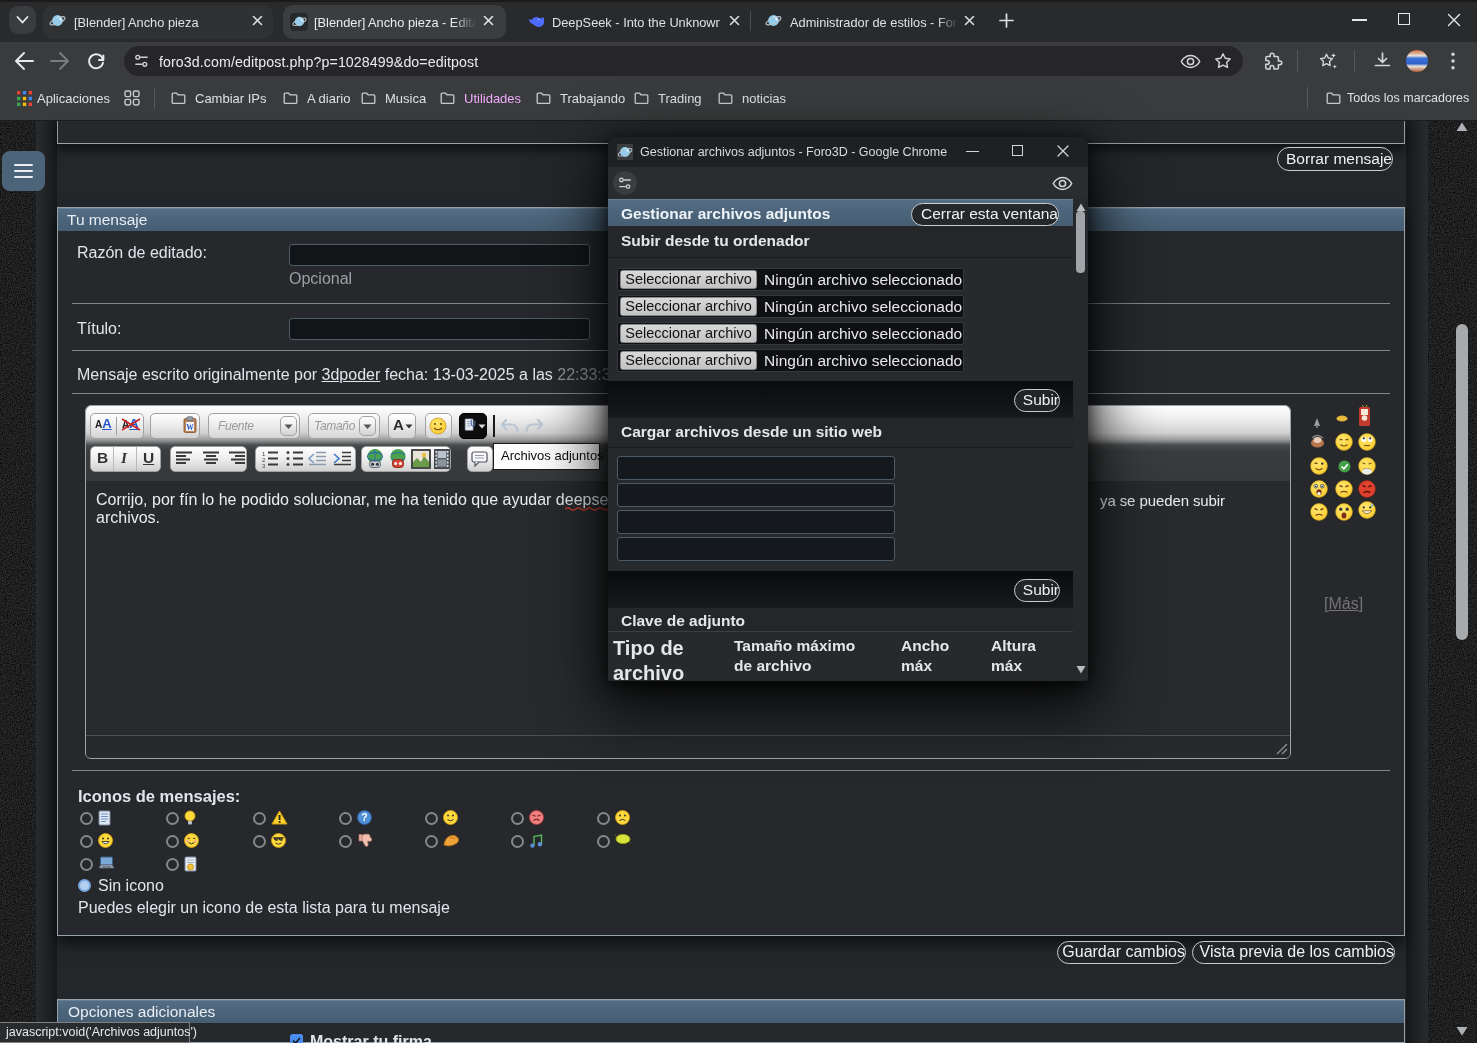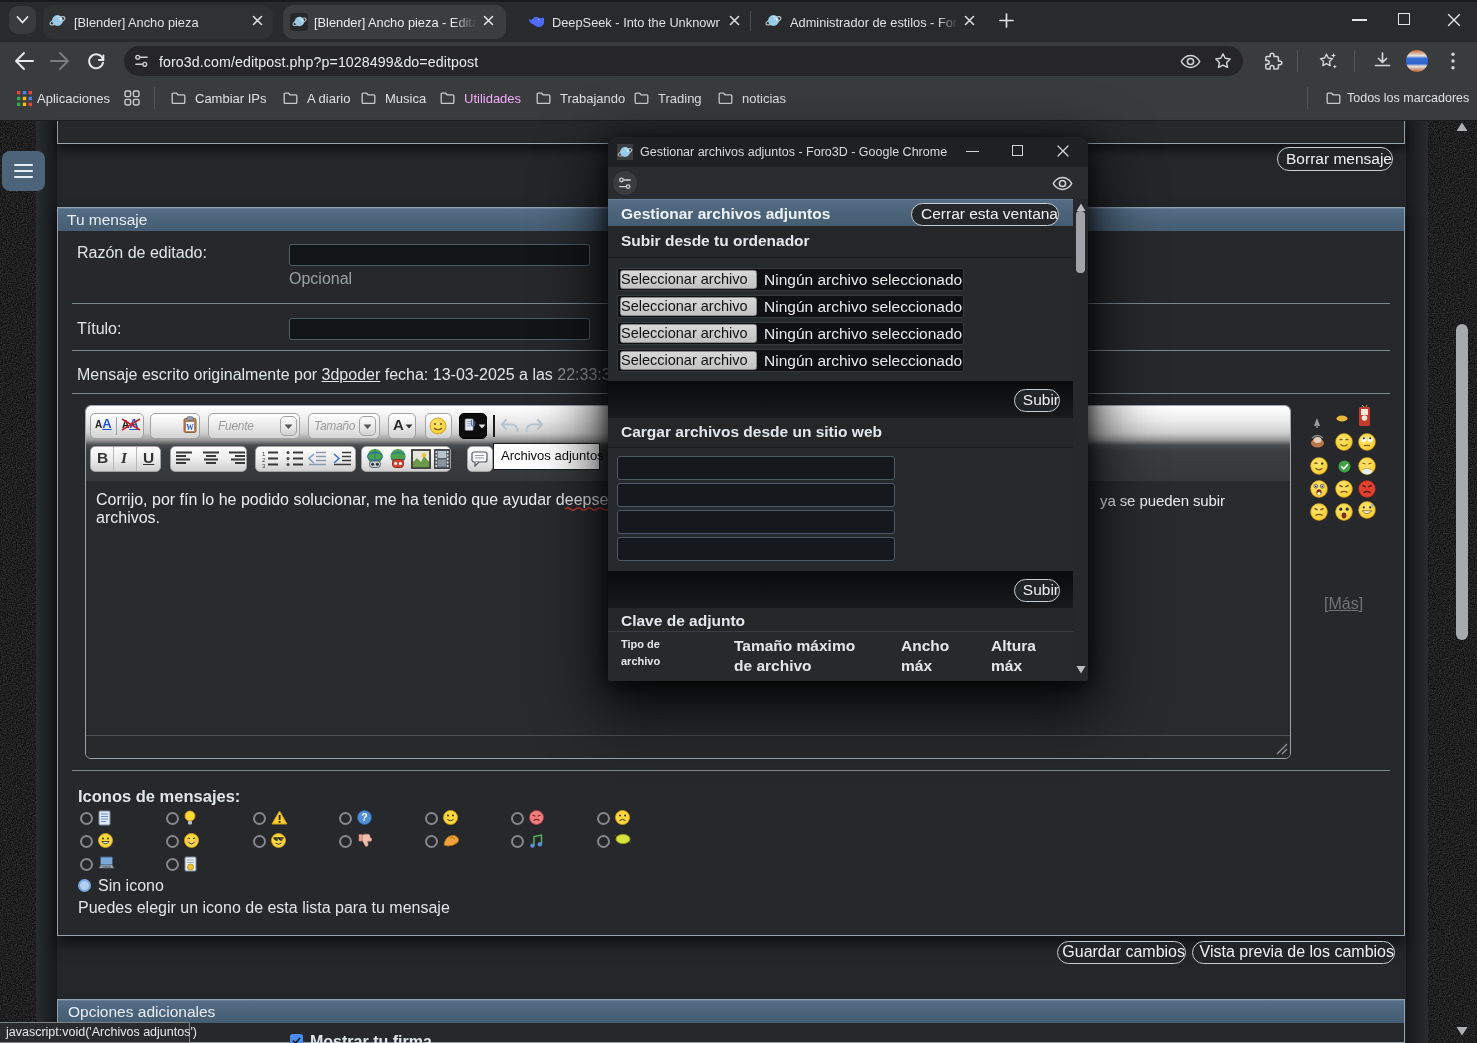--- a/index.html
+++ b/index.html
@@ -4,21 +4,21 @@
 <style>
 *{margin:0;padding:0;box-sizing:border-box}
 html,body{width:1477px;height:1043px;overflow:hidden;background:#1b1c1d;font-family:"Liberation Sans",sans-serif}
 .a{position:absolute}
 .hr{position:absolute;height:1px;background:#7e888f}
 .btn{position:absolute;background:#212528;border:1px solid #c7ccd0;border-radius:12px;color:#eef1f3;font-size:15.5px;text-align:right;line-height:21px}
 .inp{position:absolute;background:#121518;border:1px solid #4e5c66;border-radius:3px}
 .lbl{position:absolute;color:#dfe5ea;font-size:16px;white-space:nowrap}
 .chip{position:absolute;background:linear-gradient(180deg,#ffffff 0%,#f0f0f0 40%,#d2d2d2 100%);border:1px solid #a2a2a2;border-radius:5px}
 .radio{position:absolute;width:13px;height:13px;border:2px solid #84888c;border-radius:50%}
-.fileb{left:12px;width:137px;height:19px;background:linear-gradient(180deg,#d8d8d8,#c2c2c2);border:1px solid #8a8a8a;border-radius:2.5px;color:#111;font-size:14.5px;line-height:17px}
+.fileb{left:12px;width:137px;height:19px;background:linear-gradient(180deg,#d8d8d8,#c2c2c2);border:1px solid #8a8a8a;border-radius:2.5px;color:#111;font-size:14.5px;text-align:center;line-height:17px}
 .filet{left:156px;color:#e9e9e9;font-size:15.5px;line-height:20px;white-space:nowrap}
 </style>
 </head>
 <body>
 
 <svg class="a" style="left:0;top:121px;width:1477px;height:922px" xmlns="http://www.w3.org/2000/svg">
 <filter id="nz" x="0" y="0" width="100%" height="100%">
       <feTurbulence type="fractalNoise" baseFrequency="0.8" numOctaves="2" stitchTiles="stitch"></feTurbulence>
       <feColorMatrix type="matrix" values="0 0 0 0 0  0 0 0 0 0  0 0 0 0 0  0.9 0.9 0.9 0 -0.95"></feColorMatrix>
     </filter>
@@ -647,21 +647,21 @@
   <div class="inp" style="left:9px;top:346px;width:278px;height:24px;background:#15191d;border-color:#4b5a66"></div>
   <div class="inp" style="left:9px;top:373px;width:278px;height:24px;background:#15191d;border-color:#4b5a66"></div>
   <div class="inp" style="left:9px;top:400px;width:278px;height:24px;background:#15191d;border-color:#4b5a66"></div>
 
   <div class="a" style="left:0;top:434px;width:465px;height:37px;background:linear-gradient(180deg,#0a0b0c,#17191b)"></div>
   <div class="btn" style="left:406px;top:442px;width:46px;height:23px;line-height:20px">Subir</div>
 
   <div class="a" style="left:0;top:471px;width:465px;height:24px;background:#242628;border-bottom:1px solid #3a3e42"></div>
   <div class="a" style="left:13px;top:475px;color:#e2e7eb;font-size:15.5px;font-weight:bold">Clave de adjunto</div>
   <div class="a" style="left:0;top:495px;width:465px;height:49px;background:#272a2d"></div>
-  <div class="a" style="left:13px;top:499px;color:#e2e7eb;font-size:11px;font-weight:bold;line-height:17px">Tipo de<br>archivo</div>
+  <div class="a" style="left:5px;top:499px;color:#e2e7eb;font-size:20px;font-weight:bold;line-height:25px">Tipo de<br>archivo</div>
   <div class="a" style="left:126px;top:499px;color:#e2e7eb;font-size:15.5px;font-weight:bold;line-height:19.5px">Tamaño máximo<br>de archivo</div>
   <div class="a" style="left:293px;top:499px;color:#e2e7eb;font-size:15.5px;font-weight:bold;line-height:19.5px">Ancho<br>máx</div>
   <div class="a" style="left:383px;top:499px;color:#e2e7eb;font-size:15.5px;font-weight:bold;line-height:19.5px">Altura<br>máx</div>
 
   <div class="a" style="left:465px;top:62px;width:15px;height:482px;background:#26282b"></div>
   <svg class="a" style="left:468px;top:66px" width="10" height="9">
       <path d="M5 0.5 L9.5 8 H0.5 Z" fill="#b9bcbf"></path>
     </svg>
   <div class="a" style="left:468px;top:74px;width:9px;height:62px;background:#a0a4a8;border-radius:4px"></div>
   <svg class="a" style="left:468px;top:528px" width="10" height="9">

